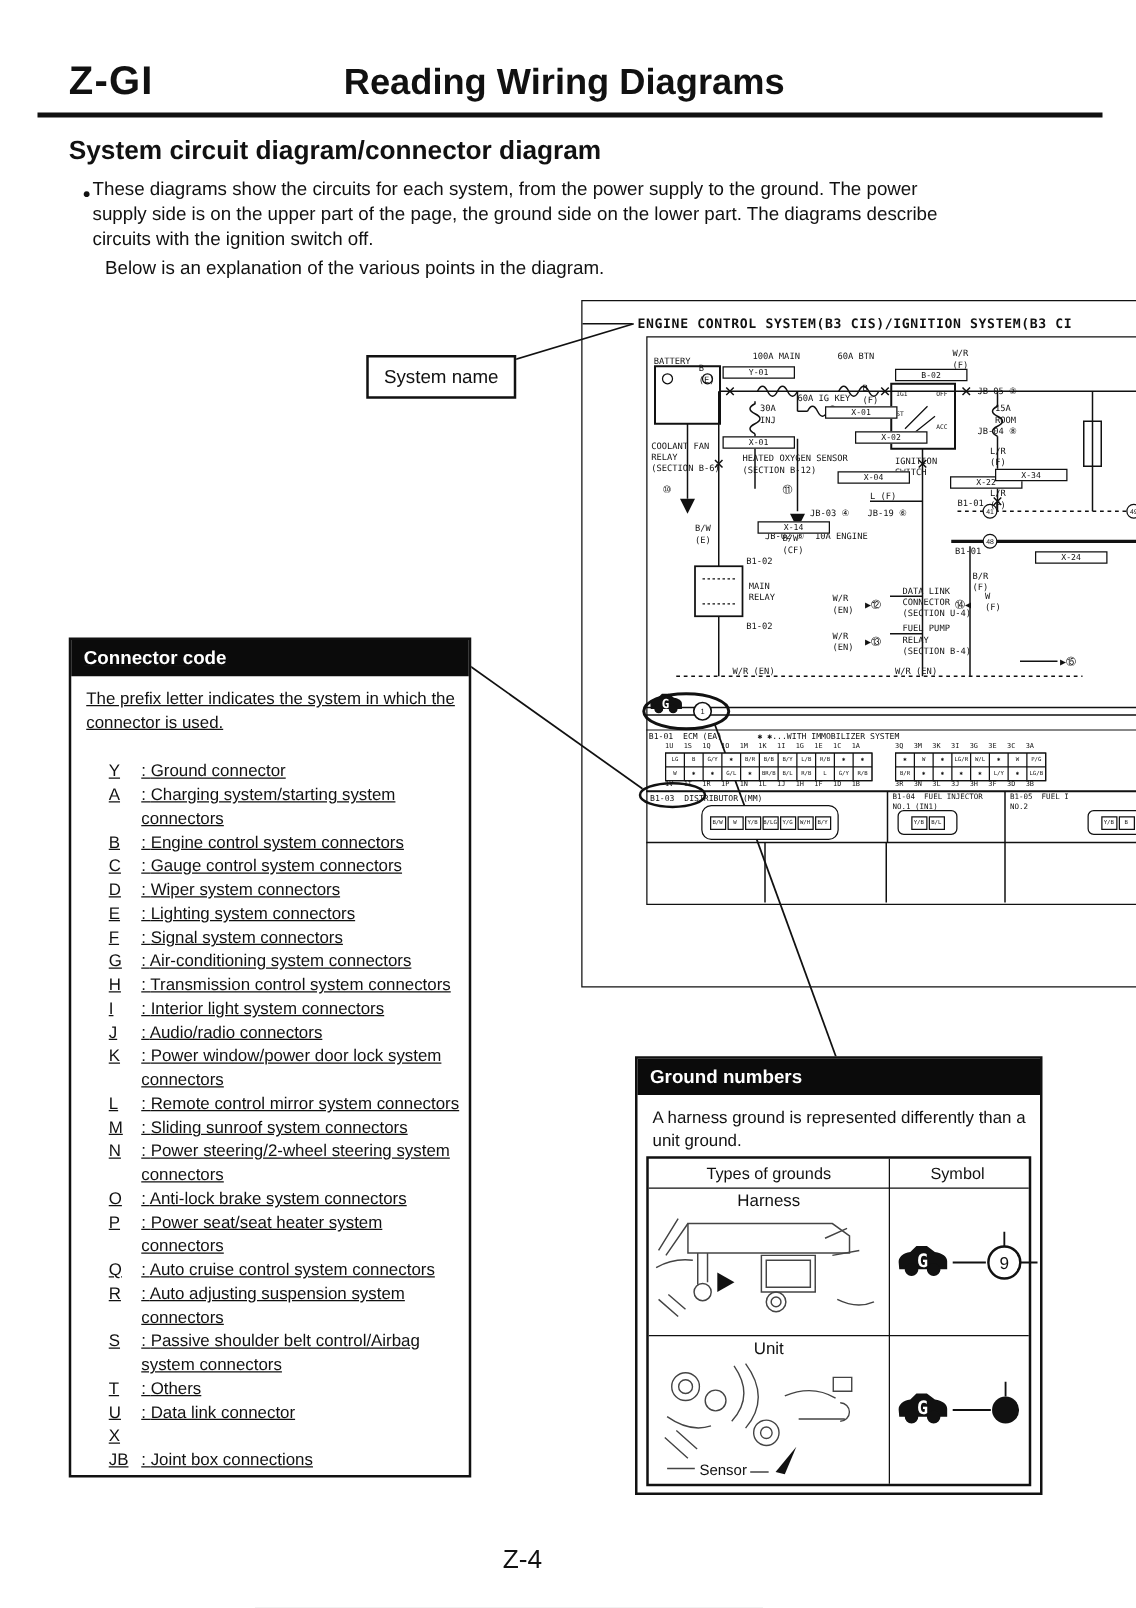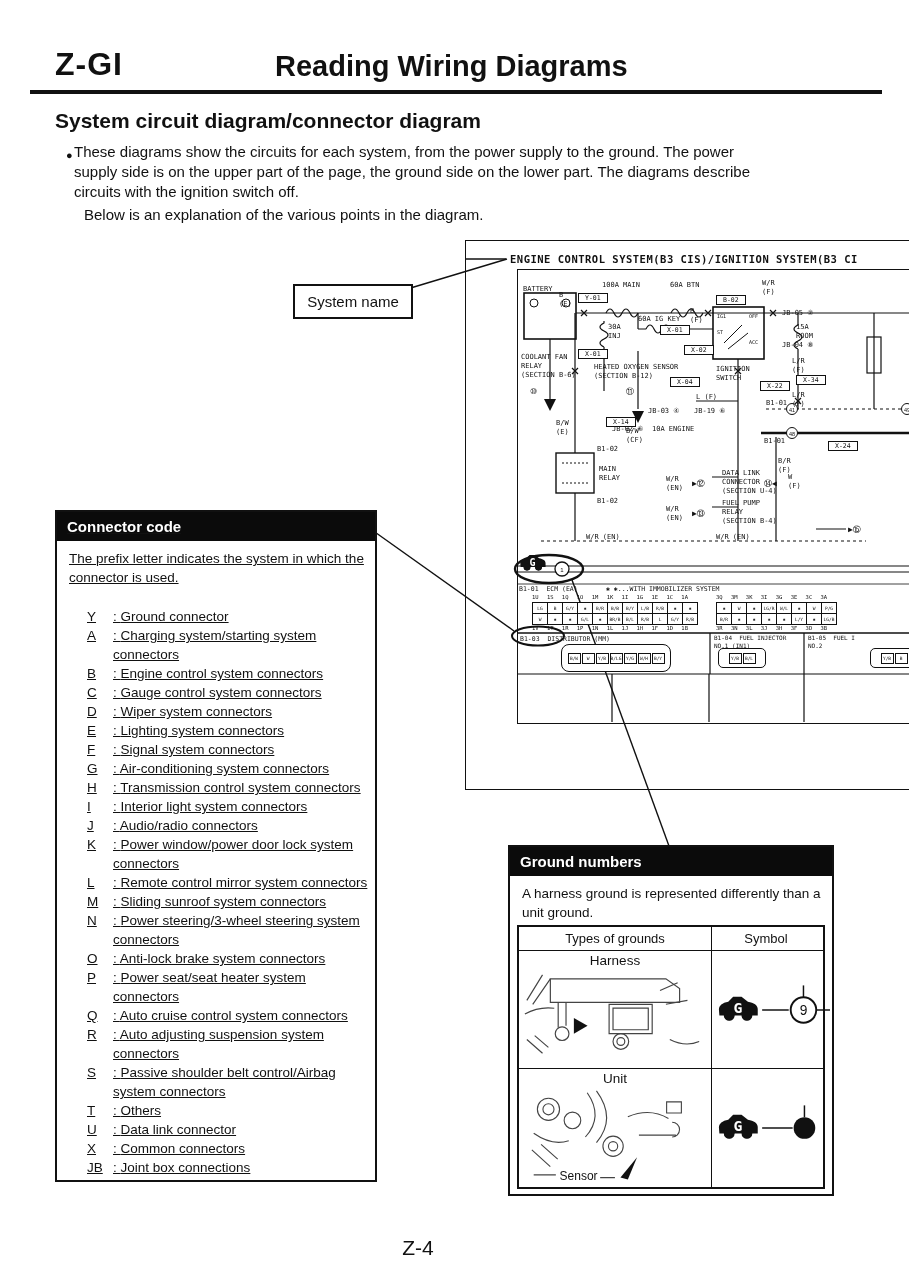--- a/index.html
+++ b/index.html
@@ -38,21 +38,21 @@
   .gn-sketch{position:absolute;left:2px;top:20px;}
   .gn-sym{position:absolute;left:194px;top:32px;}
   
   .dg{position:absolute;left:465px;top:240px;width:450px;height:548px;border:1.5px solid #111;z-index:3;}
   .dg-inner{position:absolute;left:51px;top:28px;width:399px;height:453px;border:1.5px solid #111;}
   .dg-title{position:absolute;left:44px;top:12px;font:bold 10.5px "DejaVu Sans Mono",monospace;white-space:nowrap;letter-spacing:0.5px;}
   .dg-art{position:absolute;left:0;top:0;}
   .dl{position:absolute;font:7px "DejaVu Sans Mono",monospace;line-height:1.3;white-space:pre;z-index:3;}
   .dl.big{font-size:8px;}
   .dl.tiny{font-size:5px;}
-  .refbox{border:1px solid #111;padding:0 6px;background:#fff;font-size:6.5px;}
+  .refbox{border:1px solid #111;padding:0 20px;background:#fff;font-size:6.5px;}
   .pin-ids{position:absolute;font:5.5px "DejaVu Sans Mono",monospace;word-spacing:5px;white-space:pre;}
   .pin-grid{position:absolute;display:grid;border:1px solid #111;background:#111;gap:1px;}
   .pg-left{left:66px;top:361px;grid-template-columns:repeat(11,14px);}
   .pg-right{left:250px;top:361px;grid-template-columns:repeat(8,14px);}
   .pin-cell{background:#fff;height:10px;font:4.5px "DejaVu Sans Mono",monospace;
             display:flex;align-items:center;justify-content:center;}
   .conn{position:absolute;border:1.5px solid #111;border-radius:8px;display:flex;align-items:center;
         justify-content:center;gap:1px;background:#fff;}
   .conn-dist{left:95px;top:403px;width:108px;height:26px;}
   .conn-inj1{left:252px;top:407px;width:46px;height:18px;border-radius:5px;}
@@ -361,21 +361,21 @@
           <span class="cc-label">Remote control mirror system connectors</span>
         </div>
 
         <div class="cc-row">
           <span class="cc-code">M</span>
           <span class="cc-label">Sliding sunroof system connectors</span>
         </div>
 
         <div class="cc-row">
           <span class="cc-code">N</span>
-          <span class="cc-label">Power steering/3-wheel steering system connectors</span>
+          <span class="cc-label">Power steering/2-wheel steering system connectors</span>
         </div>
 
         <div class="cc-row">
           <span class="cc-code">O</span>
           <span class="cc-label">Anti-lock brake system connectors</span>
         </div>
 
         <div class="cc-row">
           <span class="cc-code">P</span>
           <span class="cc-label">Power seat/seat heater system connectors</span>
@@ -401,21 +401,20 @@
           <span class="cc-label">Others</span>
         </div>
 
         <div class="cc-row">
           <span class="cc-code">U</span>
           <span class="cc-label">Data link connector</span>
         </div>
 
         <div class="cc-row">
           <span class="cc-code">X</span>
-          <span class="cc-label">Common connectors</span>
         </div>
 
         <div class="cc-row">
           <span class="cc-code">JB</span>
           <span class="cc-label">Joint box connections</span>
         </div>
       </div>
   </div>
 
   <div class="panel gn-box">

